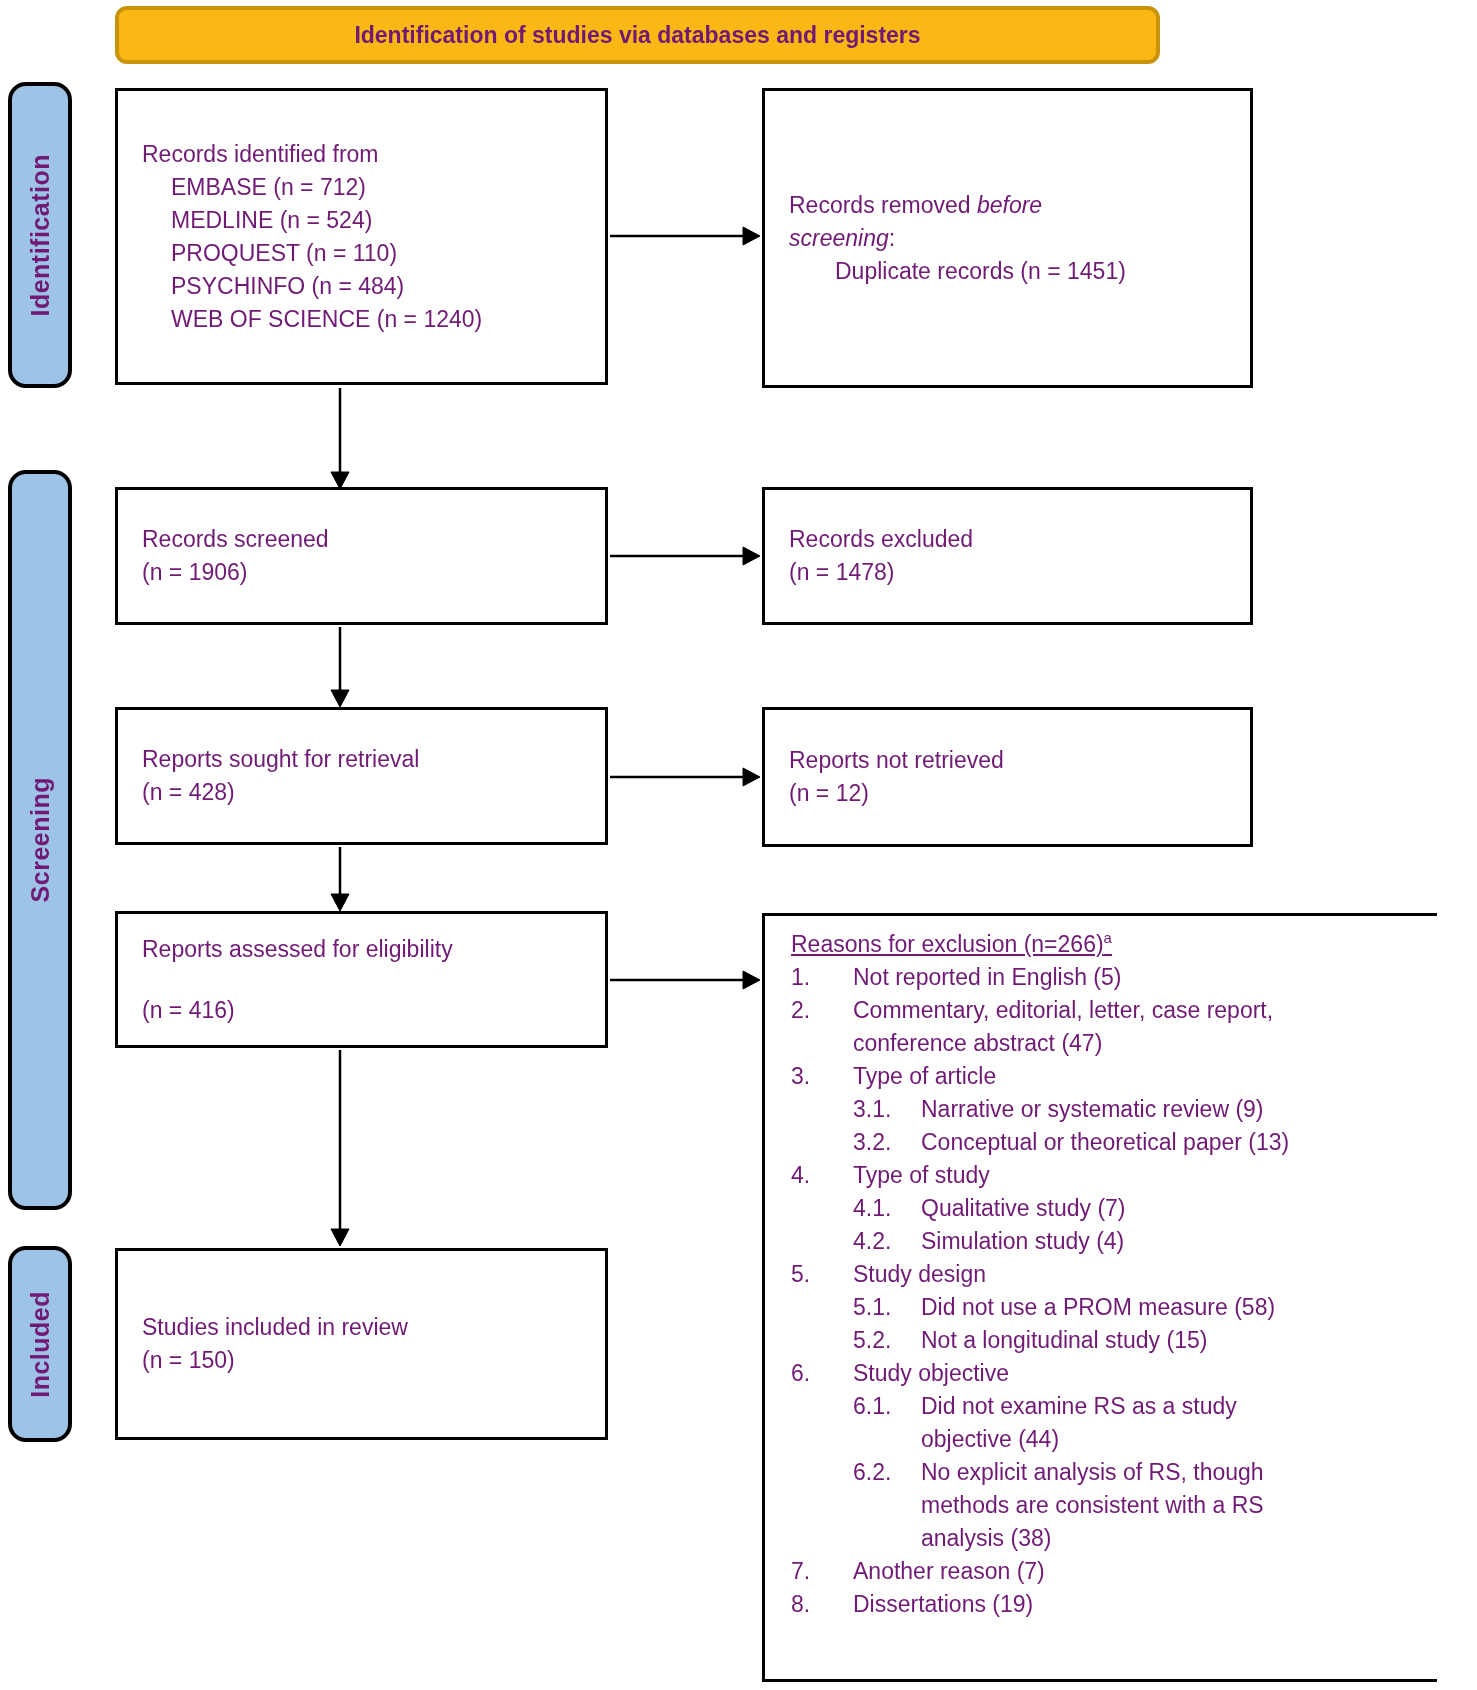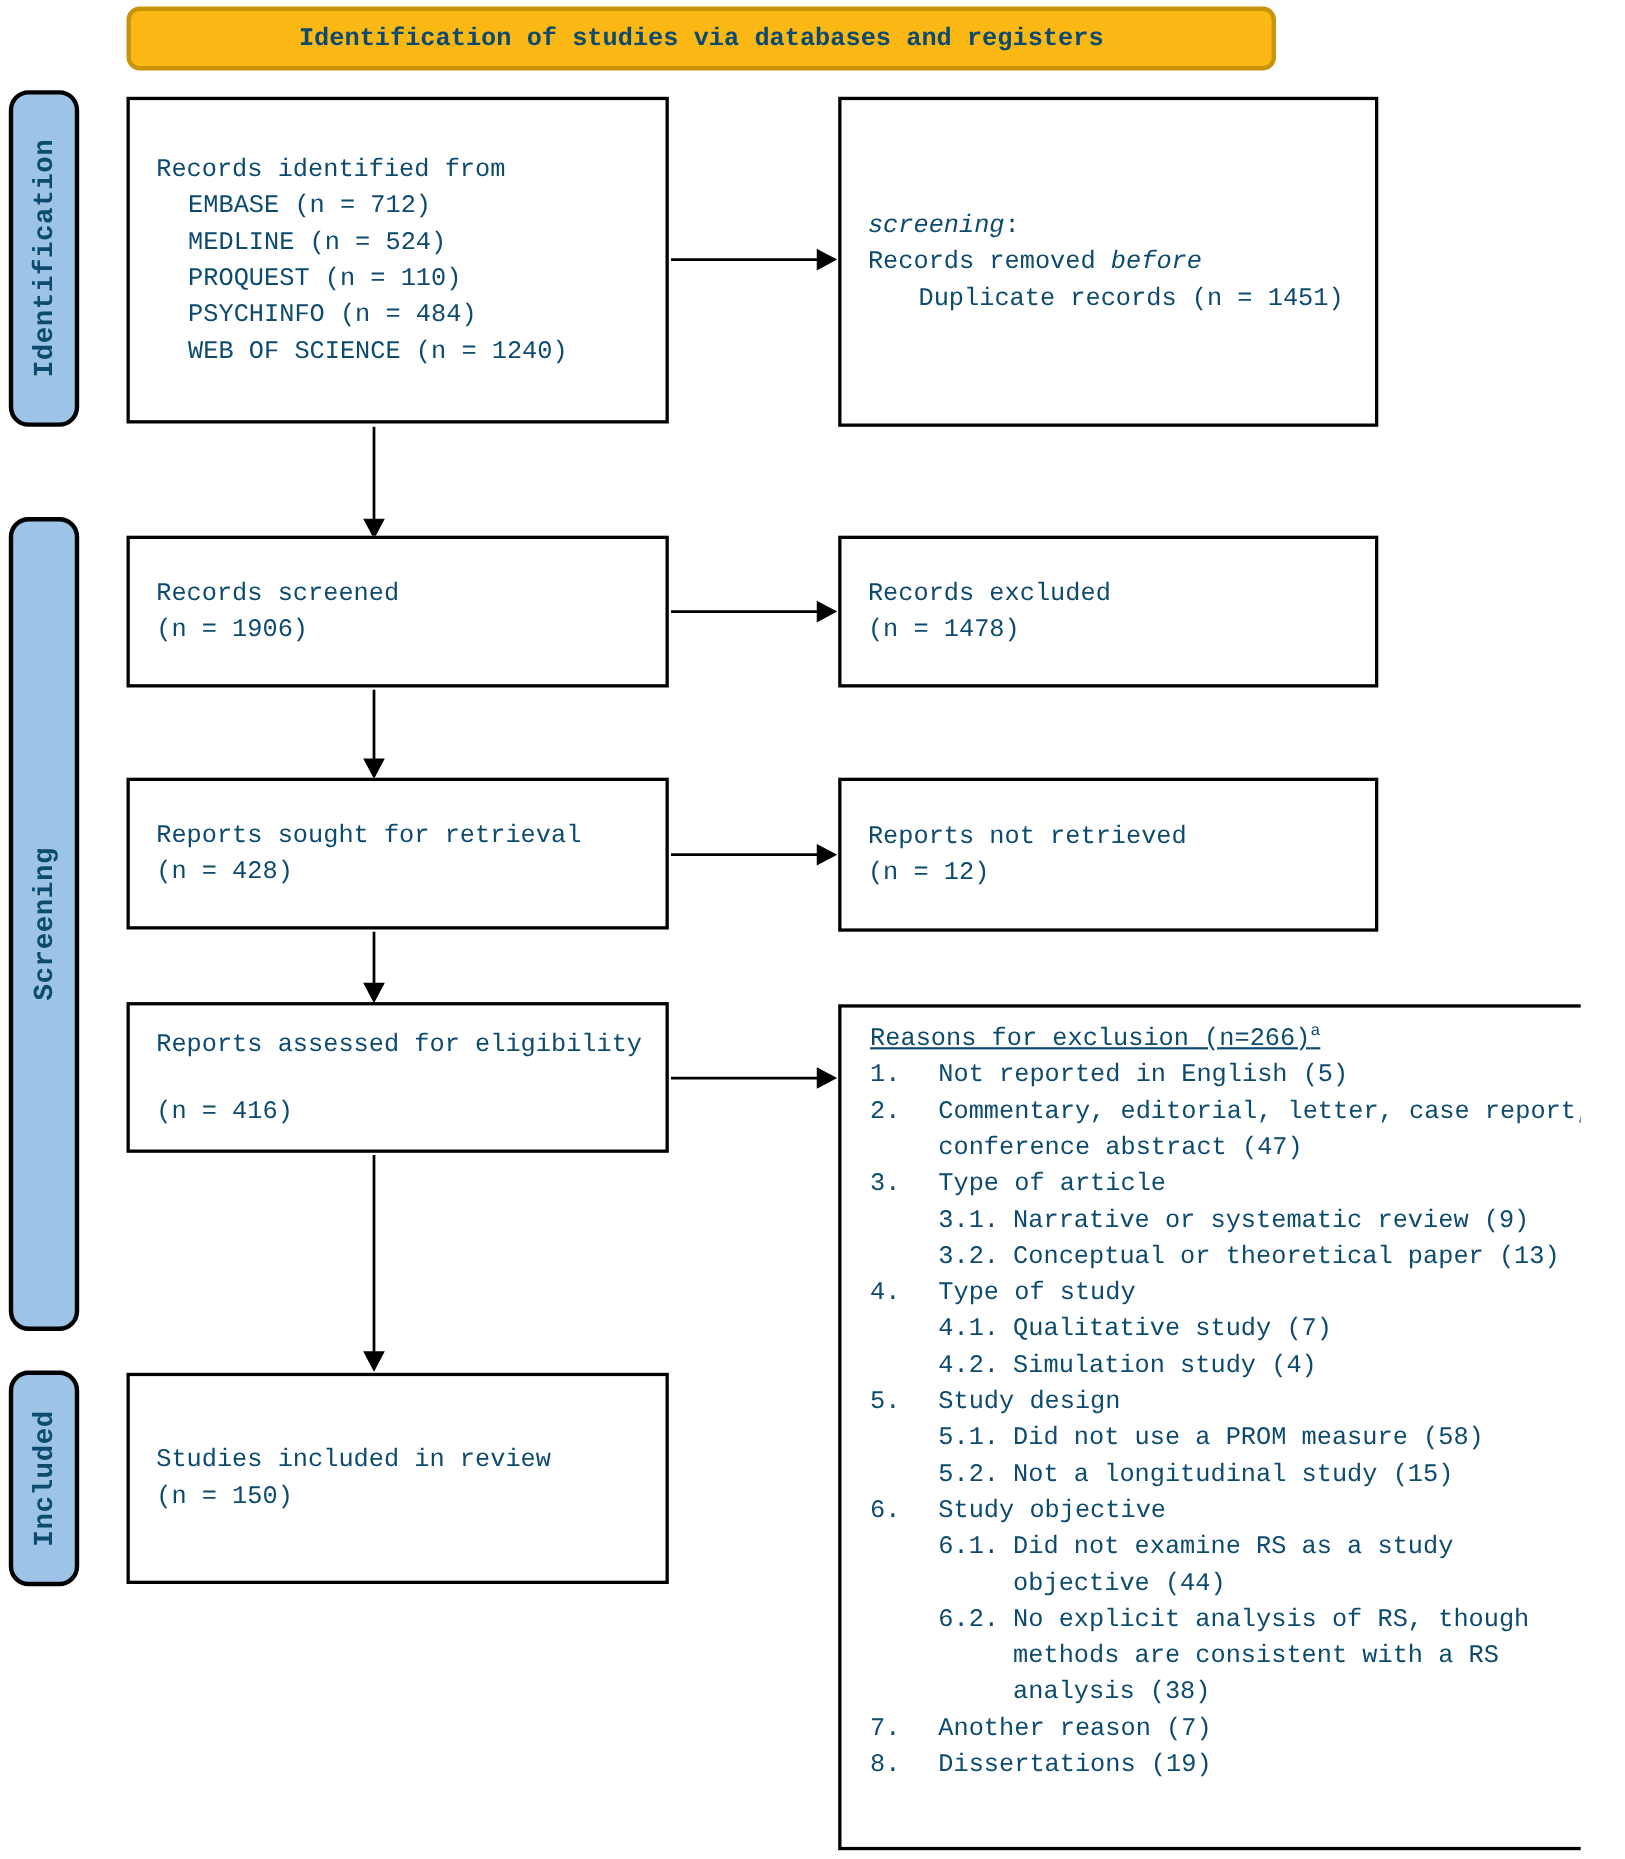--- a/index.html
+++ b/index.html
@@ -1,21 +1,21 @@
 <!DOCTYPE html>
 <html style="--banner-fill: #FBB713; --banner-border: #C9940A; --stage-fill: #9DC3E6; --box-border: #000000;"><head>
 <meta charset="utf-8">
 <style>
   html,body{margin:0;padding:0;background:#fff;}
   #canvas{
     position:relative;
     width:1437px;height:1690px;
     background:#fff;
-    font-family:Liberation Mono, monospace;
-    color:#0c4a6e;
+    font-family:Liberation Sans, sans-serif;
+    color:#701a75;
     overflow:hidden;
   }
   
   #banner{
     position:absolute;left:115px;top:6px;width:1045px;height:58px;
     box-sizing:border-box;
     background:var(--banner-fill,#FBB713);
     border:4px solid var(--banner-border,#C9940A);
     border-radius:12px;
     display:flex;align-items:center;justify-content:center;
@@ -137,22 +137,22 @@
     <div class="indent">
         <div>EMBASE (n = 712)</div>
         <div>MEDLINE (n = 524)</div>
         <div>PROQUEST (n = 110)</div>
         <div>PSYCHINFO (n = 484)</div>
         <div>WEB OF SCIENCE (n = 1240)</div>
       </div>
   </div>
 
   <div class="wbox" id="box-removed">
+    <div><span>Records removed </span><i>before</i></div>
     <div><i>screening</i><span>:</span></div>
-    <div><span>Records removed </span><i>before</i></div>
     <div class="indent-wide">Duplicate records (n = 1451)</div>
   </div>
 
   <div class="wbox" id="box-screened">
     <div>Records screened</div>
     <div>(n = 1906)</div>
   </div>
   <div class="wbox" id="box-excluded">
     <div>Records excluded</div>
     <div>(n = 1478)</div>

